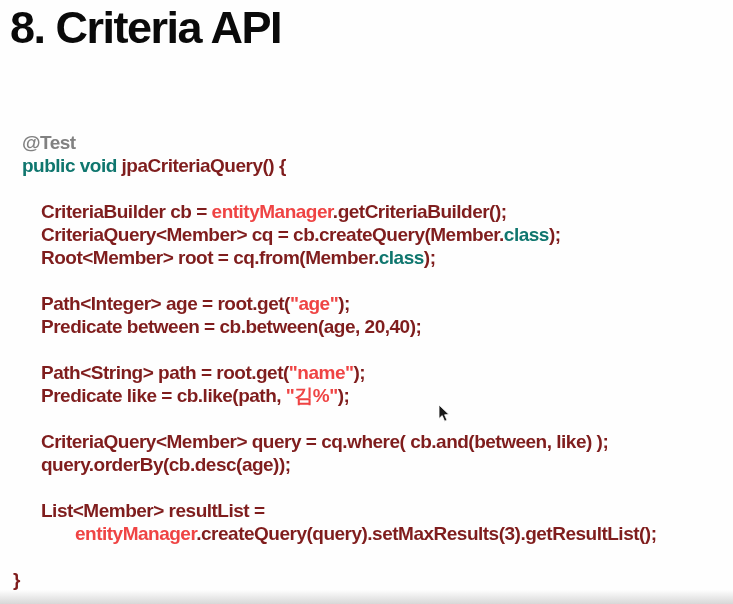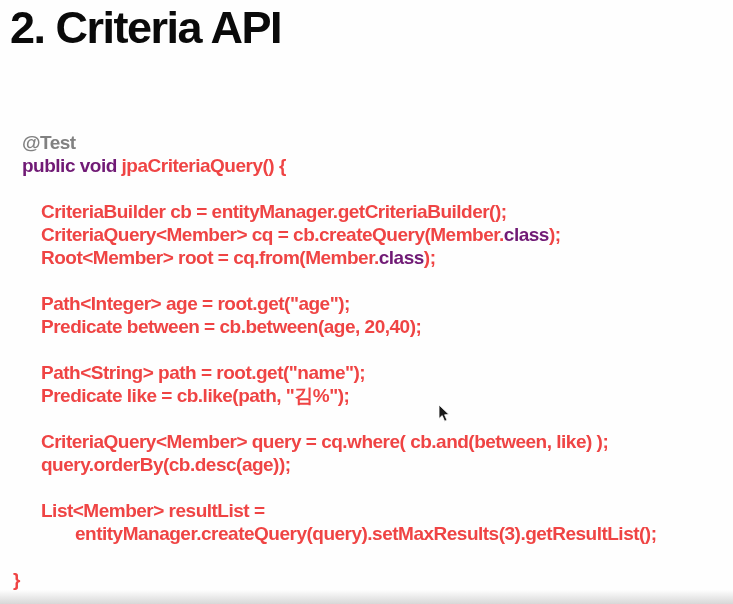--- a/index.html
+++ b/index.html
@@ -29,23 +29,23 @@
     font-size: 19px;
     font-weight: 700;
     letter-spacing: -0.5px;
     color: #0d0d0d;
     white-space: pre;
   }
   .code-line {
     height: 23px;
     line-height: 23px;
   }
-  .seg-black  { color: #ef4444; }
+  .seg-black  { color: #7f1d1d; }
   .seg-gray   { color: #818181; }
-  .seg-purple { color: #701a75; }
+  .seg-purple { color: #0f766e; }
   .seg-blue   { color: #ef4444; }
   .bottom-fade {
     position: absolute;
     left: 0;
     bottom: 0;
     width: 733px;
     height: 14px;
     background: linear-gradient(to bottom, rgba(215,215,215,0) 0%, #d7d7d7 100%);
   }
   .mouse-cursor {
@@ -53,21 +53,21 @@
     left: 438px;
     top: 404px;
     width: 13px;
     height: 19px;
     pointer-events: none;
   }
 </style>
 </head>
 <body>
 
-<h1 class="slide-title">2. Criteria API</h1>
+<h1 class="slide-title">8. Criteria API</h1>
 
 <div class="code-block"><div class="code-line" style="padding-left: 22px;"><span class="seg-gray">@Test</span></div><div class="code-line" style="padding-left: 22px;"><span class="seg-purple">public void</span><span class="seg-black"> jpaCriteriaQuery() {</span></div><div class="code-line" style="padding-left: 22px;">&nbsp;</div><div class="code-line" style="padding-left: 41px;"><span class="seg-black">CriteriaBuilder cb = </span><span class="seg-blue">entityManager</span><span class="seg-black">.getCriteriaBuilder();</span></div><div class="code-line" style="padding-left: 41px;"><span class="seg-black">CriteriaQuery&lt;Member&gt; cq = cb.createQuery(Member.</span><span class="seg-purple">class</span><span class="seg-black">);</span></div><div class="code-line" style="padding-left: 41px;"><span class="seg-black">Root&lt;Member&gt; root = cq.from(Member.</span><span class="seg-purple">class</span><span class="seg-black">);</span></div><div class="code-line" style="padding-left: 41px;">&nbsp;</div><div class="code-line" style="padding-left: 41px;"><span class="seg-black">Path&lt;Integer&gt; age = root.get(</span><span class="seg-blue">"age"</span><span class="seg-black">);</span></div><div class="code-line" style="padding-left: 41px;"><span class="seg-black">Predicate between = cb.between(age, 20,40);</span></div><div class="code-line" style="padding-left: 41px;">&nbsp;</div><div class="code-line" style="padding-left: 41px;"><span class="seg-black">Path&lt;String&gt; path = root.get(</span><span class="seg-blue">"name"</span><span class="seg-black">);</span></div><div class="code-line" style="padding-left: 41px;"><span class="seg-black">Predicate like = cb.like(path, </span><span class="seg-blue">"김%"</span><span class="seg-black">);</span></div><div class="code-line" style="padding-left: 41px;">&nbsp;</div><div class="code-line" style="padding-left: 41px;"><span class="seg-black">CriteriaQuery&lt;Member&gt; query = cq.where( cb.and(between, like) );</span></div><div class="code-line" style="padding-left: 41px;"><span class="seg-black">query.orderBy(cb.desc(age));</span></div><div class="code-line" style="padding-left: 41px;">&nbsp;</div><div class="code-line" style="padding-left: 41px;"><span class="seg-black">List&lt;Member&gt; resultList =</span></div><div class="code-line" style="padding-left: 75px;"><span class="seg-blue">entityManager</span><span class="seg-black">.createQuery(query).setMaxResults(3).getResultList();</span></div><div class="code-line" style="padding-left: 41px;">&nbsp;</div><div class="code-line" style="padding-left: 13px;"><span class="seg-black">}</span></div></div>
 
 <svg class="mouse-cursor" viewBox="0 0 13 19" xmlns="http://www.w3.org/2000/svg">
   <path d="M1 1 L1 14.5 L4.2 11.6 L6.6 17.2 L9 16.2 L6.6 10.8 L11 10.6 Z" fill="#1a1a1a" stroke="#fefefe" stroke-width="0.8"></path>
 </svg>
 
 <div class="bottom-fade"></div>
 
 </body></html>

